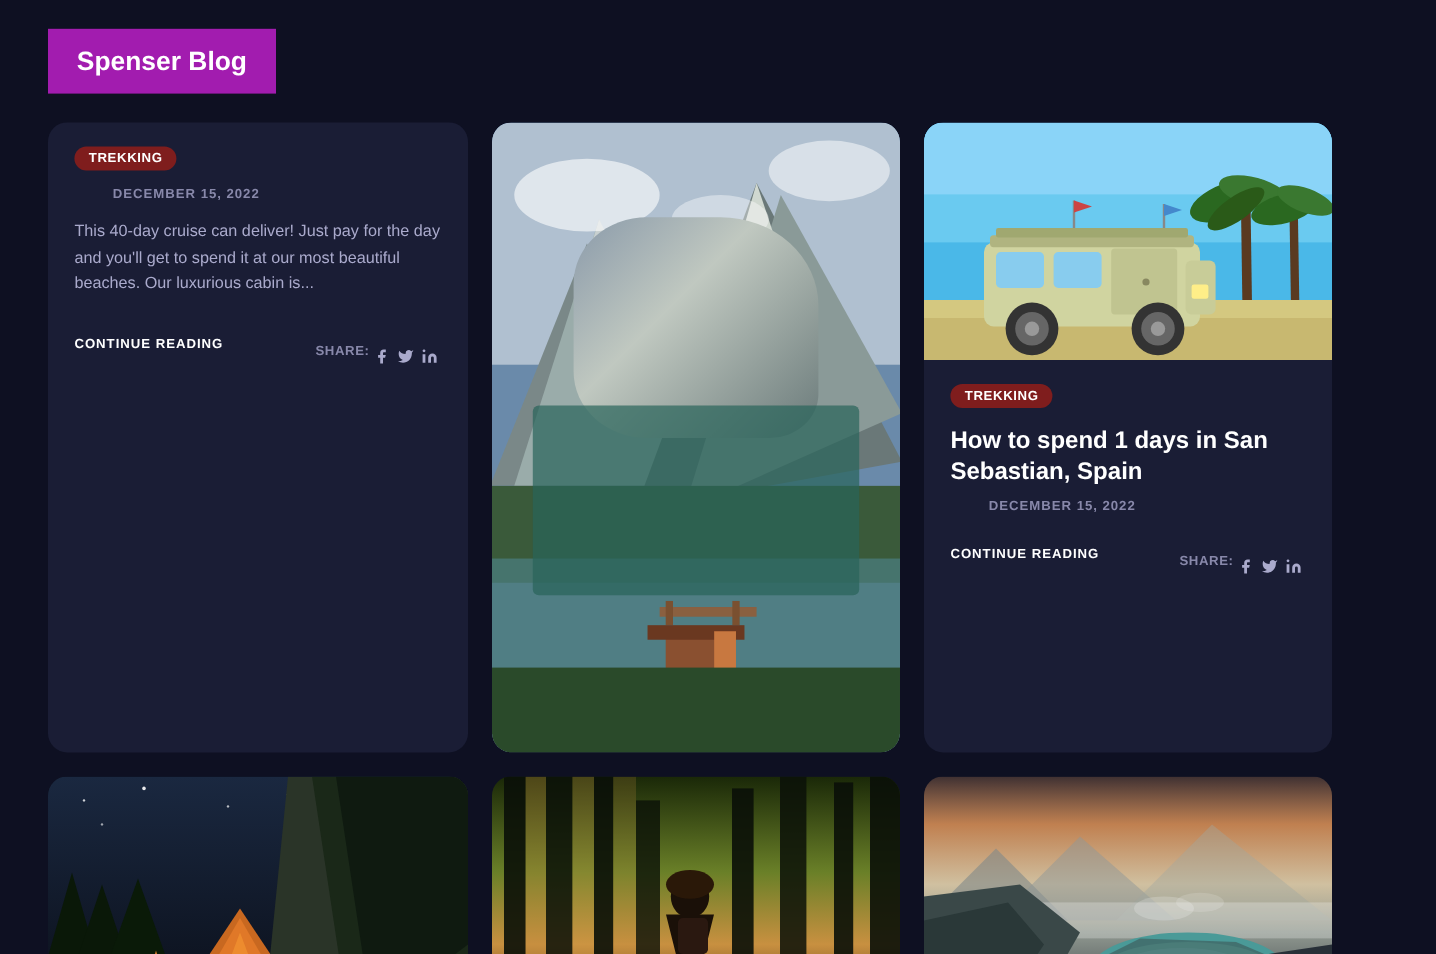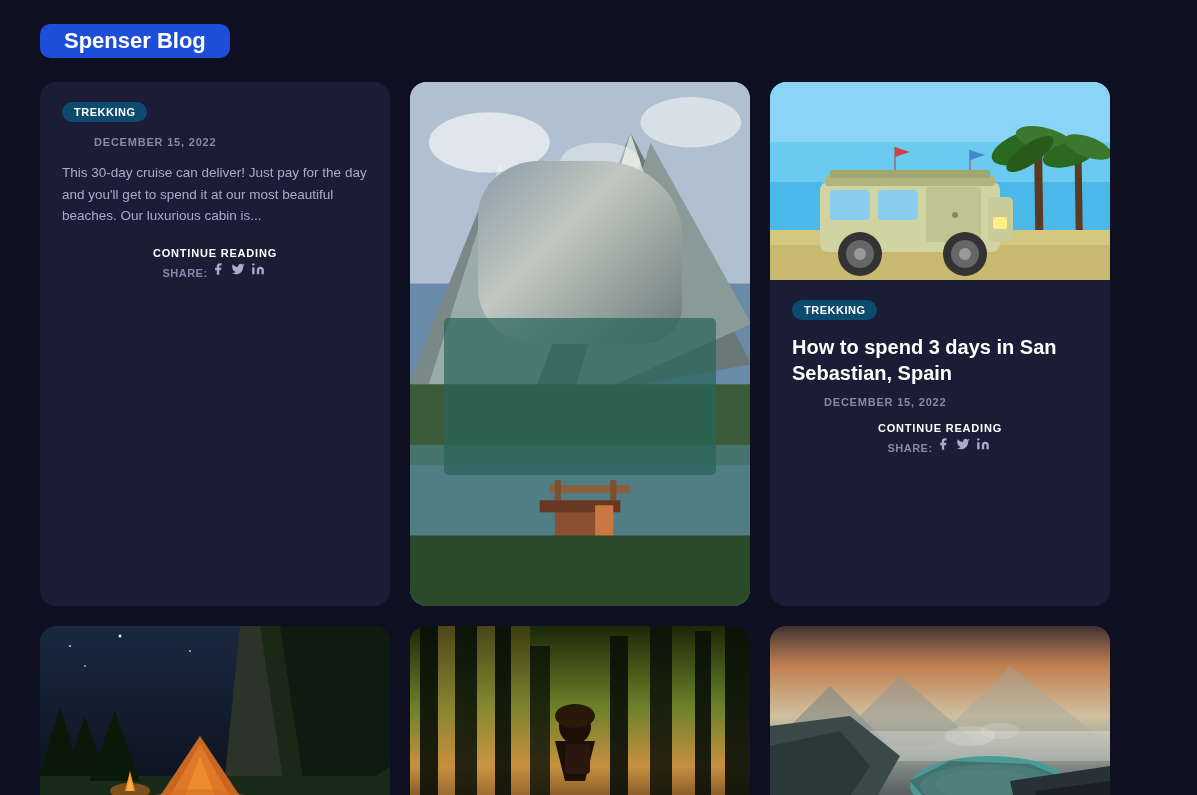--- a/index.html
+++ b/index.html
@@ -17,23 +17,23 @@
       padding: 24px 40px;
     }
 
     
     .header {
       margin-bottom: 24px;
     }
 
     .site-title-box {
       display: inline-block;
-      background: #1d4ed8;
-      border-radius: 10px;
-      padding: 4px 24px;
+      background: #a21caf;
+      border-radius: 0;
+      padding: 14px 24px;
     }
 
     .site-title {
       font-size: 22px;
       font-weight: 700;
       color: #ffffff;
     }
 
     
     .main-grid {
@@ -90,21 +90,21 @@
       left: 10%;
       right: 10%;
       height: 30%;
       background: rgba(40, 100, 90, 0.7);
       border-radius: 5px;
     }
 
     
     .tag {
       display: inline-block;
-      background: #0c4a6e;
+      background: #7f1d1d;
       color: #ffffff;
       font-size: 11px;
       font-weight: 600;
       padding: 4px 12px;
       border-radius: 20px;
       letter-spacing: 0.5px;
       margin-bottom: 14px;
     }
 
     
@@ -141,36 +141,36 @@
       line-height: 1.6;
       color: #aaaacc;
       margin-bottom: 20px;
     }
 
     
     .card-footer {
       display: flex;
       align-items: center;
       justify-content: space-between;
-      flex-direction: column;
     }
 
     .continue-reading {
       font-size: 11px;
       font-weight: 700;
       color: #ffffff;
       letter-spacing: 0.8px;
       text-transform: uppercase;
       cursor: pointer;
       text-decoration: none;
     }
 
     .share-group {
       display: flex;
-      align-items: flex-end;
+      align-items: flex-start;
+      margin-top: 20px;
     }
 
     .share-label {
       font-size: 11px;
       font-weight: 600;
       color: #8888aa;
       letter-spacing: 0.5px;
       text-transform: uppercase;
     }
 
@@ -249,21 +249,21 @@
       <span class="site-title">Spenser Blog</span>
     </div>
   </header>
 
   <div class="main-grid">
 
     <div class="card card-col1">
       <div class="card-text">
         <span class="tag">TREKKING</span>
         <p class="article-date">DECEMBER 15, 2022</p>
-        <p class="article-excerpt">This 30-day cruise can deliver! Just pay for the day and you'll get to spend it at our most beautiful beaches. Our luxurious cabin is...</p>
+        <p class="article-excerpt">This 40-day cruise can deliver! Just pay for the day and you'll get to spend it at our most beautiful beaches. Our luxurious cabin is...</p>
         <div class="card-footer">
           <a class="continue-reading">CONTINUE READING</a>
           <div class="share-group">
             <span class="share-label">SHARE:</span>
             <span class="social-icon">
               <svg viewBox="0 0 24 24" xmlns="http://www.w3.org/2000/svg">
                 <path d="M18 2h-3a5 5 0 0 0-5 5v3H7v4h3v8h4v-8h3l1-4h-4V7a1 1 0 0 1 1-1h3z"></path>
               </svg>
             </span>
             <span class="social-icon">
@@ -365,21 +365,21 @@
           <circle cx="195" cy="172" r="6" fill="#999"></circle>
 
           <line x1="200" y1="88" x2="200" y2="68" stroke="#888" stroke-width="2"></line>
           <polygon points="200,68 215,73 200,78" fill="#4488cc"></polygon>
           <line x1="125" y1="88" x2="125" y2="65" stroke="#888" stroke-width="2"></line>
           <polygon points="125,65 140,70 125,75" fill="#cc4444"></polygon>
         </svg>
       </div>
       <div class="card-text">
         <span class="tag">TREKKING</span>
-        <h2 class="article-title-sm">How to spend 3 days in San Sebastian, Spain</h2>
+        <h2 class="article-title-sm">How to spend 1 days in San Sebastian, Spain</h2>
         <p class="article-date">DECEMBER 15, 2022</p>
         <div class="card-footer">
           <a class="continue-reading">CONTINUE READING</a>
           <div class="share-group">
             <span class="share-label">SHARE:</span>
             <span class="social-icon">
               <svg viewBox="0 0 24 24" xmlns="http://www.w3.org/2000/svg">
                 <path d="M18 2h-3a5 5 0 0 0-5 5v3H7v4h3v8h4v-8h3l1-4h-4V7a1 1 0 0 1 1-1h3z"></path>
               </svg>
             </span>

